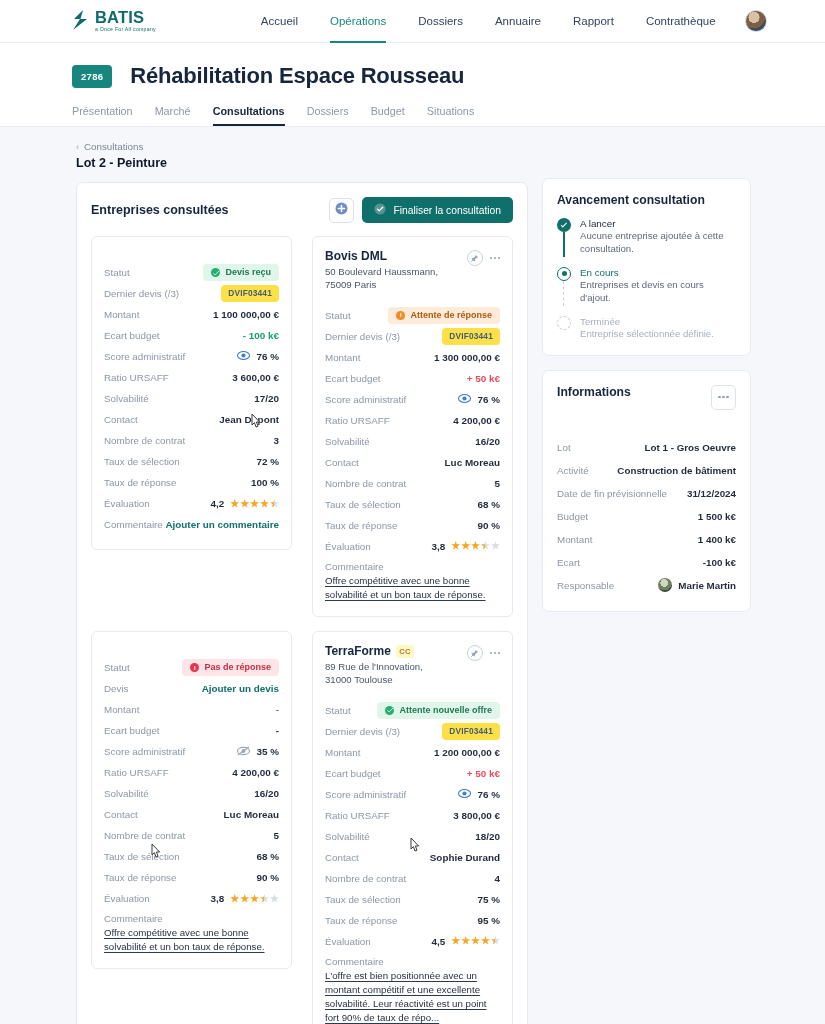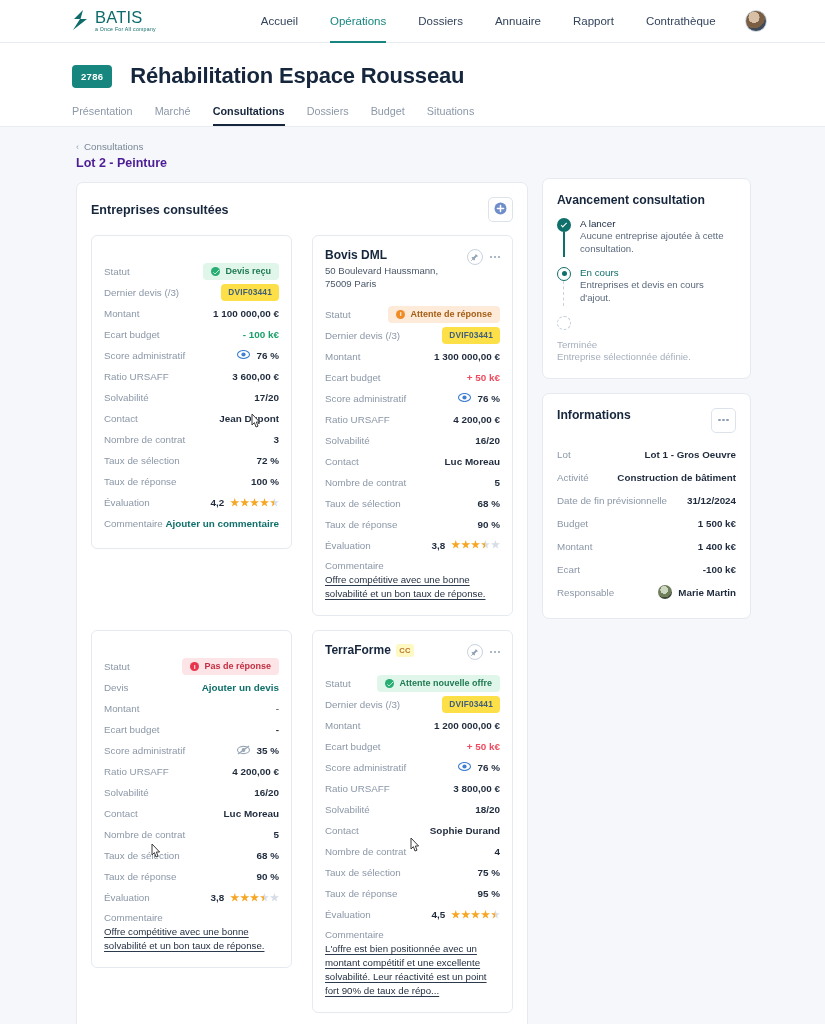--- a/index.html
+++ b/index.html
@@ -14,21 +14,21 @@
   .page { width:825px; height:1024px; position:relative; overflow:hidden; background:#f5f7fa; }
 
   
   .topnav {
     height:43px; background:#fff; display:flex; align-items:center;
     padding:0 20px 0 72px; border-bottom:1px solid #e8ecf1; position:relative;
   }
   .brand { display:flex; align-items:flex-start; gap:6px; }
   .brand-mark { margin-top:1px; }
   .brand-text { display:flex; flex-direction:column; line-height:1; }
-  .brand-name { font-size:16.5px; font-weight:normal; color:#0f6b6b; letter-spacing:.2px; }
+  .brand-name { font-size:16.5px; font-weight:bold; color:#0f6b6b; letter-spacing:.2px; }
   .brand-sub { font-size:5.2px; color:#0f6b6b; letter-spacing:.25px; margin-top:2px; }
 
   .mainmenu { display:flex; align-items:center; gap:32px; margin-left:105px; height:43px; }
   .mainmenu a {
     font-size:11.5px; color:#33445c; text-decoration:none; position:relative;
     height:43px; display:flex; align-items:center;
   }
   .mainmenu a.active { color:#17867f; }
   .mainmenu a.active:after {
     content:""; position:absolute; left:0; right:0; bottom:0; height:2px; background:#17867f;
@@ -56,21 +56,21 @@
     content:""; position:absolute; left:0; right:0; bottom:0; height:2px; background:#16263d;
   }
 
   
   .content { padding:14px 70px 0 76px; display:flex; gap:14px; align-items:flex-start; }
   .col-left { width:452px; }
   .col-right { width:209px; }
 
   .crumb { font-size:9.8px; color:#7b8797; display:flex; align-items:center; gap:5px; }
   .crumb .chev { font-size:9px; color:#9aa5b3; }
-  .lot-title { font-size:12.5px; font-weight:bold; color:#4c1d95; margin-top:4px; margin-bottom:12px; }
+  .lot-title { font-size:12.5px; font-weight:bold; color:#0f172a; margin-top:4px; margin-bottom:12px; }
 
   .card { background:#fff; border:1px solid #e6eaf0; border-radius:7px; }
   .panel-head {
     display:flex; align-items:center; justify-content:space-between; padding:14px 14px 13px 14px;
   }
   .panel-title { font-size:12.5px; font-weight:bold; color:#16263d; }
   .head-actions { display:flex; align-items:center; gap:8px; }
   .btn-square {
     width:25px; height:25px; border:1px solid #dde3ea; border-radius:5px; background:#fff;
     display:flex; align-items:center; justify-content:center;
@@ -157,21 +157,21 @@
   .comment-block { margin-top:4px; }
   .comment-label { font-size:9.8px; color:#8b97a7; }
   .comment-text { font-size:9.7px; color:#1f2b3d; line-height:1.45; margin-top:2px;
     text-decoration:underline; text-decoration-color:#2b3a4d; text-underline-offset:2px; }
 
   
   .side-card { background:#fff; border:1px solid #e6eaf0; border-radius:7px; padding:14px; }
   .side-title { font-size:12.2px; font-weight:bold; color:#16263d; }
   .steps { margin-top:11px; position:relative; }
   .step { display:flex; gap:9px; position:relative; padding-bottom:11px; }
-  .step:last-child{ padding-bottom:0;flex-direction:column; }
+  .step:last-child{ padding-bottom:0; }
   .step-marker { width:14px; flex:0 0 14px; position:relative; }
   .step-dot {
     width:14px;height:14px;border-radius:50%;display:flex;align-items:center;justify-content:center;
     position:relative; z-index:2;
   }
   .step-dot.done{ background:#0f6f6a; }
   .step-dot.done:after{
     content:""; width:4.5px;height:2.2px;border-left:1.4px solid #fff;border-bottom:1.4px solid #fff;
     transform:rotate(-45deg); margin-top:-1px;
   }
@@ -181,21 +181,21 @@
   .step-line{ position:absolute; left:6.2px; top:14px; bottom:-1px; width:1.4px; background:#0f6f6a; }
   .step-line.dashed{ background:none; border-left:1.3px dashed #c8d1dc; }
   .step-body{ padding-top:-1px; }
   .step-name{ font-size:9.8px; font-weight:normal; color:#16263d; }
   .step-name.current{ color:#0f6f6a; }
   .step-name.todo{ color:#a6b0bd; }
   .step-desc{ font-size:9.6px; color:#5c6a7c; line-height:1.35; margin-top:1px; }
   .step-desc.todo{ color:#a6b0bd; }
 
   .info-head{ display:flex; align-items:flex-start; justify-content:space-between;gap:28px; }
-  .info-rows{ margin-top:10px;text-align:center; }
+  .info-rows{ margin-top:26px;text-align:center; }
   .info-row{ display:flex; justify-content:space-between; align-items:center; min-height:23px; font-size:9.8px; }
   .info-row .k{ color:#8b97a7; }
   .info-row .v{ color:#1f2b3d; font-weight:bold; }
   .resp{ display:flex; align-items:center; gap:6px; }
   .resp-av{ width:14px;height:14px;border-radius:50%;
     background:radial-gradient(circle at 45% 35%, #cdd7c2 0 32%, #6f7f5c 33% 62%, #3e4a3a 63% 100%); }
 
   
   .cursor { position:absolute; width:13px; height:17px; pointer-events:none; z-index:50; }
 </style>
@@ -256,20 +256,29 @@
           <div class="panel-title">Entreprises consultées</div>
           <div class="head-actions">
             <div class="btn-square">
               <span>
                 <svg width="13" height="13" viewBox="0 0 13 13">
                   <circle cx="6.5" cy="6.5" r="6" fill="#6f8ec9"></circle>
                   <path d="M6.5 3.4v6.2M3.4 6.5h6.2" stroke="#fff" stroke-width="1.5" stroke-linecap="round"></path>
                 </svg>
               </span>
             </div>
+            <div class="btn-primary">
+              <span>
+                <svg width="12" height="12" viewBox="0 0 12 12">
+                  <circle cx="6" cy="6" r="5.5" fill="#57948f"></circle>
+                  <path d="M3.4 6.1 L5.2 7.9 L8.7 4.3" stroke="#fff" stroke-width="1.3" fill="none" stroke-linecap="round" stroke-linejoin="round"></path>
+                </svg>
+              </span>
+              <span>Finaliser la consultation</span>
+            </div>
           </div>
         </div>
 
         <div class="company-grid" id="company-grid">
             <div class="comp-wrap">
               <div class="comp">
                 <div class="rows">
                   <div class="row">
                     <span class="k">Statut</span>
                     <span class="v "><span class="chip chip-green"><span class="badge-dot green"></span>Devis reçu</span></span>
@@ -501,20 +510,21 @@
                     <div class="comment-text">Offre compétitive avec une bonne solvabilité et un bon taux de réponse.</div>
                   </div>
                 </div>
               </div>
             </div>
             <div class="comp-wrap">
               <div class="comp">
                 <div class="comp-top">
                   <div>
                     <div class="comp-name">TerraForme<span class="cc-badge">CC</span></div>
+                    <div class="comp-addr">89 Rue de l'Innovation,<br>31000 Toulouse</div>
                   </div>
                   <div class="comp-icons">
                     <span class="pin">
                       <svg width="9" height="9" viewBox="0 0 10 10">
                         <path d="M6.4 1 L9 3.6 L7.3 4.2 L5.2 6.3 L5.6 7.4 L4.6 8.4 L1.6 5.4 L2.6 4.4 L3.7 4.8 L5.8 2.7 Z" fill="currentColor"></path>
                         <path d="M4.2 5.8 L1.4 8.6" stroke="currentColor" stroke-width="0.9"></path>
                       </svg>
                     </span>
                     <span class="dot3">
                       <i></i>

